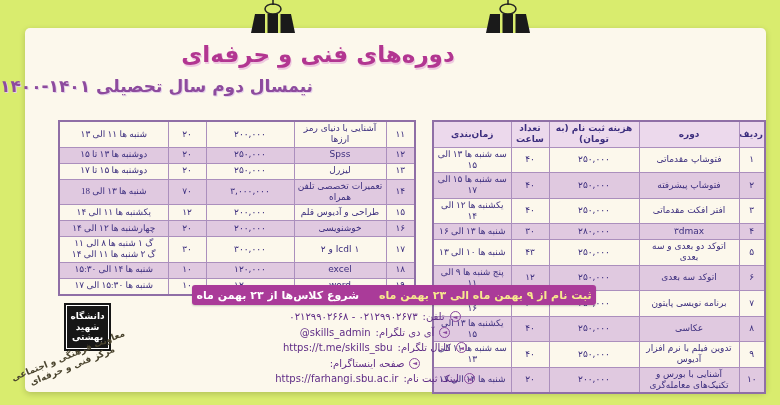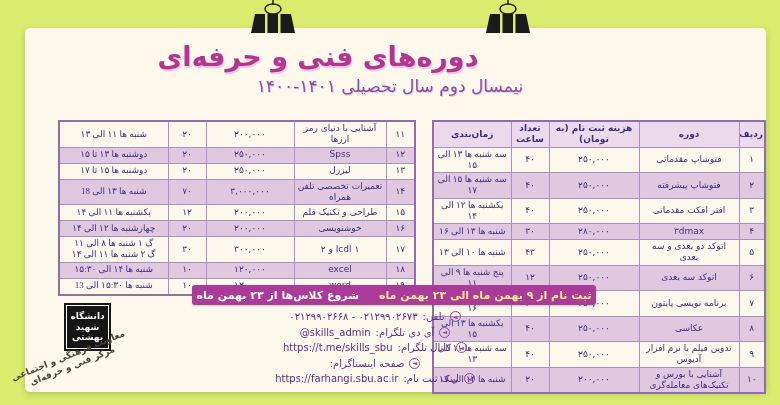--- a/index.html
+++ b/index.html
@@ -5,24 +5,24 @@
   html,body{margin:0;padding:0;}
   body{width:780px;height:405px;font-family:"DejaVu Sans",sans-serif;}
   .canvas{position:relative;width:780px;height:405px;background:#d9ec6e;overflow:hidden;}
   .paper{position:absolute;left:25px;top:28px;width:741px;height:364px;background:#fcf8ec;
          border-radius:5px;box-shadow:0 2px 6px rgba(0,0,0,.18);}
   
   .clip{position:absolute;top:0;width:44px;height:36px;z-index:5;}
   .clip-left{left:251px;} .clip-right{left:486px;}
   
   .title{position:absolute;left:0;top:41px;width:636px;text-align:center;direction:rtl;
-         font-size:27px;font-weight:bold;color:#b23691;letter-spacing:1px;
+         font-size:23px;font-weight:bold;color:#b23691;letter-spacing:1px;
          text-shadow:1px 2px 0 #eec9df;}
-  .subtitle{position:absolute;left:0;top:76px;width:780px;text-align:center;direction:rtl;
-         font-size:17px;font-weight:normal;color:#8d4b9e;text-shadow:1px 1px 0 #e4cfe9;}
+  .subtitle{position:absolute;left:0;top:76px;width:780px;text-align:left;direction:rtl;
+         font-size:17px;font-weight:bold;color:#8d4b9e;text-shadow:1px 1px 0 #e4cfe9;}
   
   table.tbl{position:absolute;border-collapse:collapse;direction:rtl;table-layout:fixed;
         font-size:9px;color:#3c2e7e;text-align:center;background:transparent;
         border:2px solid #8f6fa6;}
   .tbl th,.tbl td{border:1px solid #ab8fbd;padding:1px 2px;line-height:1.25;height:13px;
         overflow:hidden;}
   .tbl th{background:#ecd9ec;font-weight:bold;}
   .tbl tr.alt{background:#e0c9e0;}
   .tbl td.schedule{white-space:pre-line;font-family:Liberation Serif, serif;}
   .tbl-right{left:432px;top:120px;width:332px;}
@@ -202,21 +202,21 @@
         </tr>
         <tr class="alt">
           <td>۱۴</td>
           <td>تعمیرات تخصصی تلفن همراه</td>
           <td>۳,۰۰۰,۰۰۰</td>
           <td>۷۰</td>
           <td class="schedule">شنبه ها ۱۳ الی 18</td>
         </tr>
         <tr>
           <td>۱۵</td>
-          <td>طراحی و تکنیک قلم</td>
+          <td>طراحی و آدیوس قلم</td>
           <td>۲۰۰,۰۰۰</td>
           <td>۱۲</td>
           <td class="schedule">یکشنبه ها ۱۱ الی ۱۴</td>
         </tr>
         <tr class="alt">
           <td>۱۶</td>
           <td>خوشنویسی</td>
           <td>۲۰۰,۰۰۰</td>
           <td>۲۰</td>
           <td class="schedule">چهارشنبه ها ۱۲ الی ۱۴</td>
@@ -234,21 +234,21 @@
           <td>excel</td>
           <td>۱۲۰,۰۰۰</td>
           <td>۱۰</td>
           <td class="schedule">شنبه ها ۱۴ الی ۱۵:۳۰</td>
         </tr>
         <tr>
           <td>۱۹</td>
           <td>word</td>
           <td>۱۲۰,۰۰۰</td>
           <td>۱۰</td>
-          <td class="schedule">شنبه ها ۱۵:۳۰ الی 13</td>
+          <td class="schedule">شنبه ها ۱۵:۳۰ الی ۱۷</td>
         </tr>
       </tbody>
   </table>
 
   <div class="banner">
     <span class="reg">ثبت نام از ۹ بهمن ماه الی ۲۳ بهمن ماه</span>
     <span class="start">شروع کلاس‌ها از ۲۳ بهمن ماه</span>
   </div>
 
   <div class="contacts">

